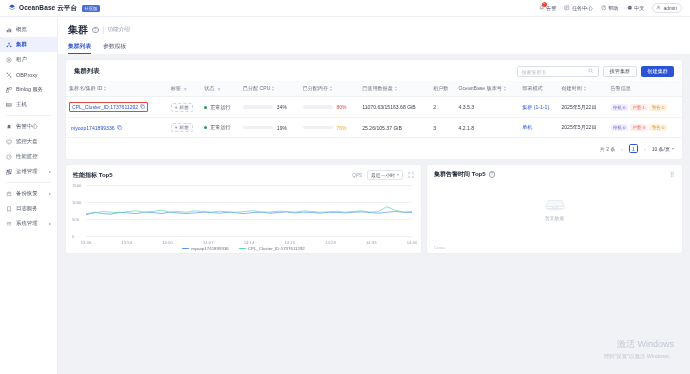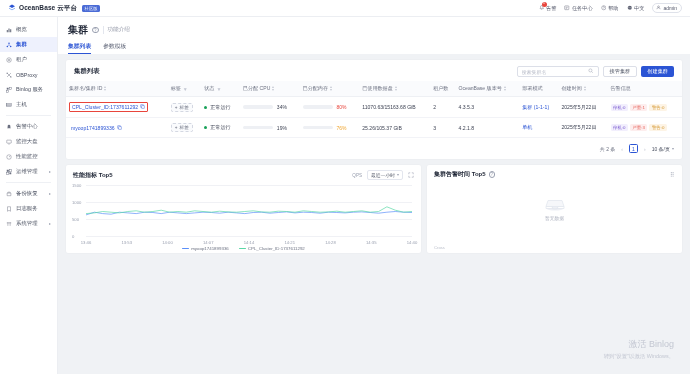--- a/index.html
+++ b/index.html
@@ -689,17 +689,17 @@
             </div>
             <span class="chart-x-left">Cross</span>
           </div>
 
         </div>
       </div>
     </div>
   </div>
 
   <div class="watermark">
-    <div class="wm1">激活 Binlog</div>
+    <div class="wm1">激活 Windows</div>
     <div class="wm2">转到"设置"以激活 Windows。</div>
   </div>
 
 </div>
 
 </body></html>

